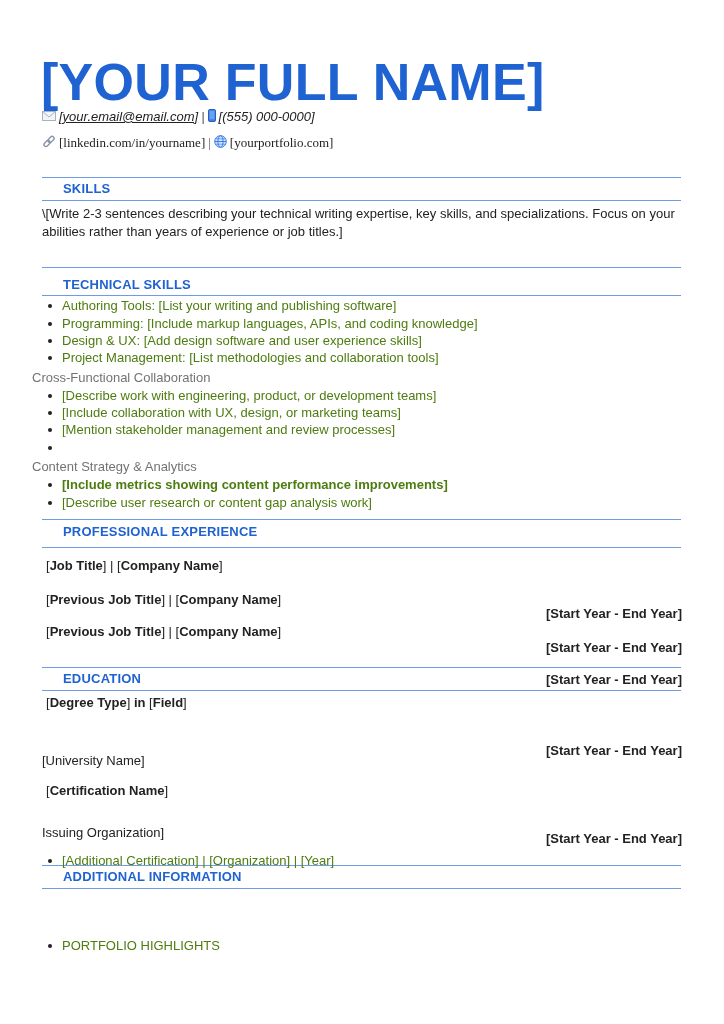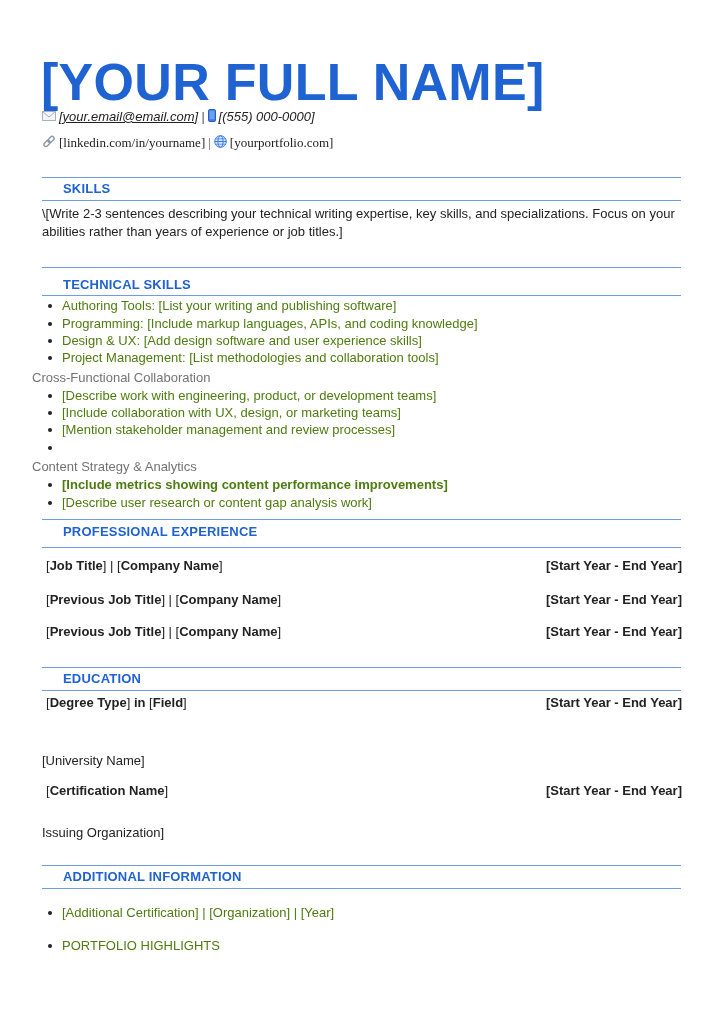--- a/index.html
+++ b/index.html
@@ -30,21 +30,21 @@
 
     .bullet-row { position: absolute; left: 48px; font-size: 13px; line-height: 18px; color: #4d7c0f; white-space: nowrap; }
     .bullet-row .dot {
       display: inline-block; width: 4px; height: 4px; border-radius: 50%; background: #222;
       margin-right: 10px; vertical-align: middle; position: relative; top: -1px;
     }
     .sub-head { position: absolute; left: 32px; font-size: 13px; line-height: 18px; color: #737373; }
 
     .row { position: absolute; left: 42px; width: 640px; font-size: 13px; line-height: 18px; color: #222; }
     .row .left { position: absolute; left: 4px; white-space: nowrap; }
-    .row .right { position: absolute; right: 0; white-space: nowrap; font-weight: bold; }
+    .row .right { position: absolute; right: 0; white-space: nowrap; font-weight: bold; margin-top: 48px; }
     b { font-weight: bold; }
   </style>
 </head>
 <body>
 
 <div class="name">[YOUR FULL NAME]</div>
 
 <div class="contact contact-1">
   <span class="ico">
     <svg width="14" height="10" viewBox="0 0 14 10">
@@ -130,14 +130,14 @@
 <div class="row" style="top:782px;">
   <span class="left">[<b>Certification Name</b>]</span>
   <span class="right">[Start Year - End Year]</span>
 </div>
 <div class="text" style="top:824px;">Issuing Organization]</div>
 
 <div class="rule" style="top:865px;"></div>
 <div class="sec-title" style="top:869px;">ADDITIONAL INFORMATION</div>
 <div class="rule" style="top:888px;"></div>
 
-<div class="bullet-row" style="top:904px;text-align:right;"><span class="dot"></span><span>[Additional Certification] | [Organization] | [Year]</span></div>
+<div class="bullet-row" style="top:852px;text-align:right;"><span class="dot"></span><span>[Additional Certification] | [Organization] | [Year]</span></div>
 <div class="bullet-row" style="top:910px;margin-top:27px;"><span class="dot"></span><span>PORTFOLIO HIGHLIGHTS</span></div>
 
 </body></html>

